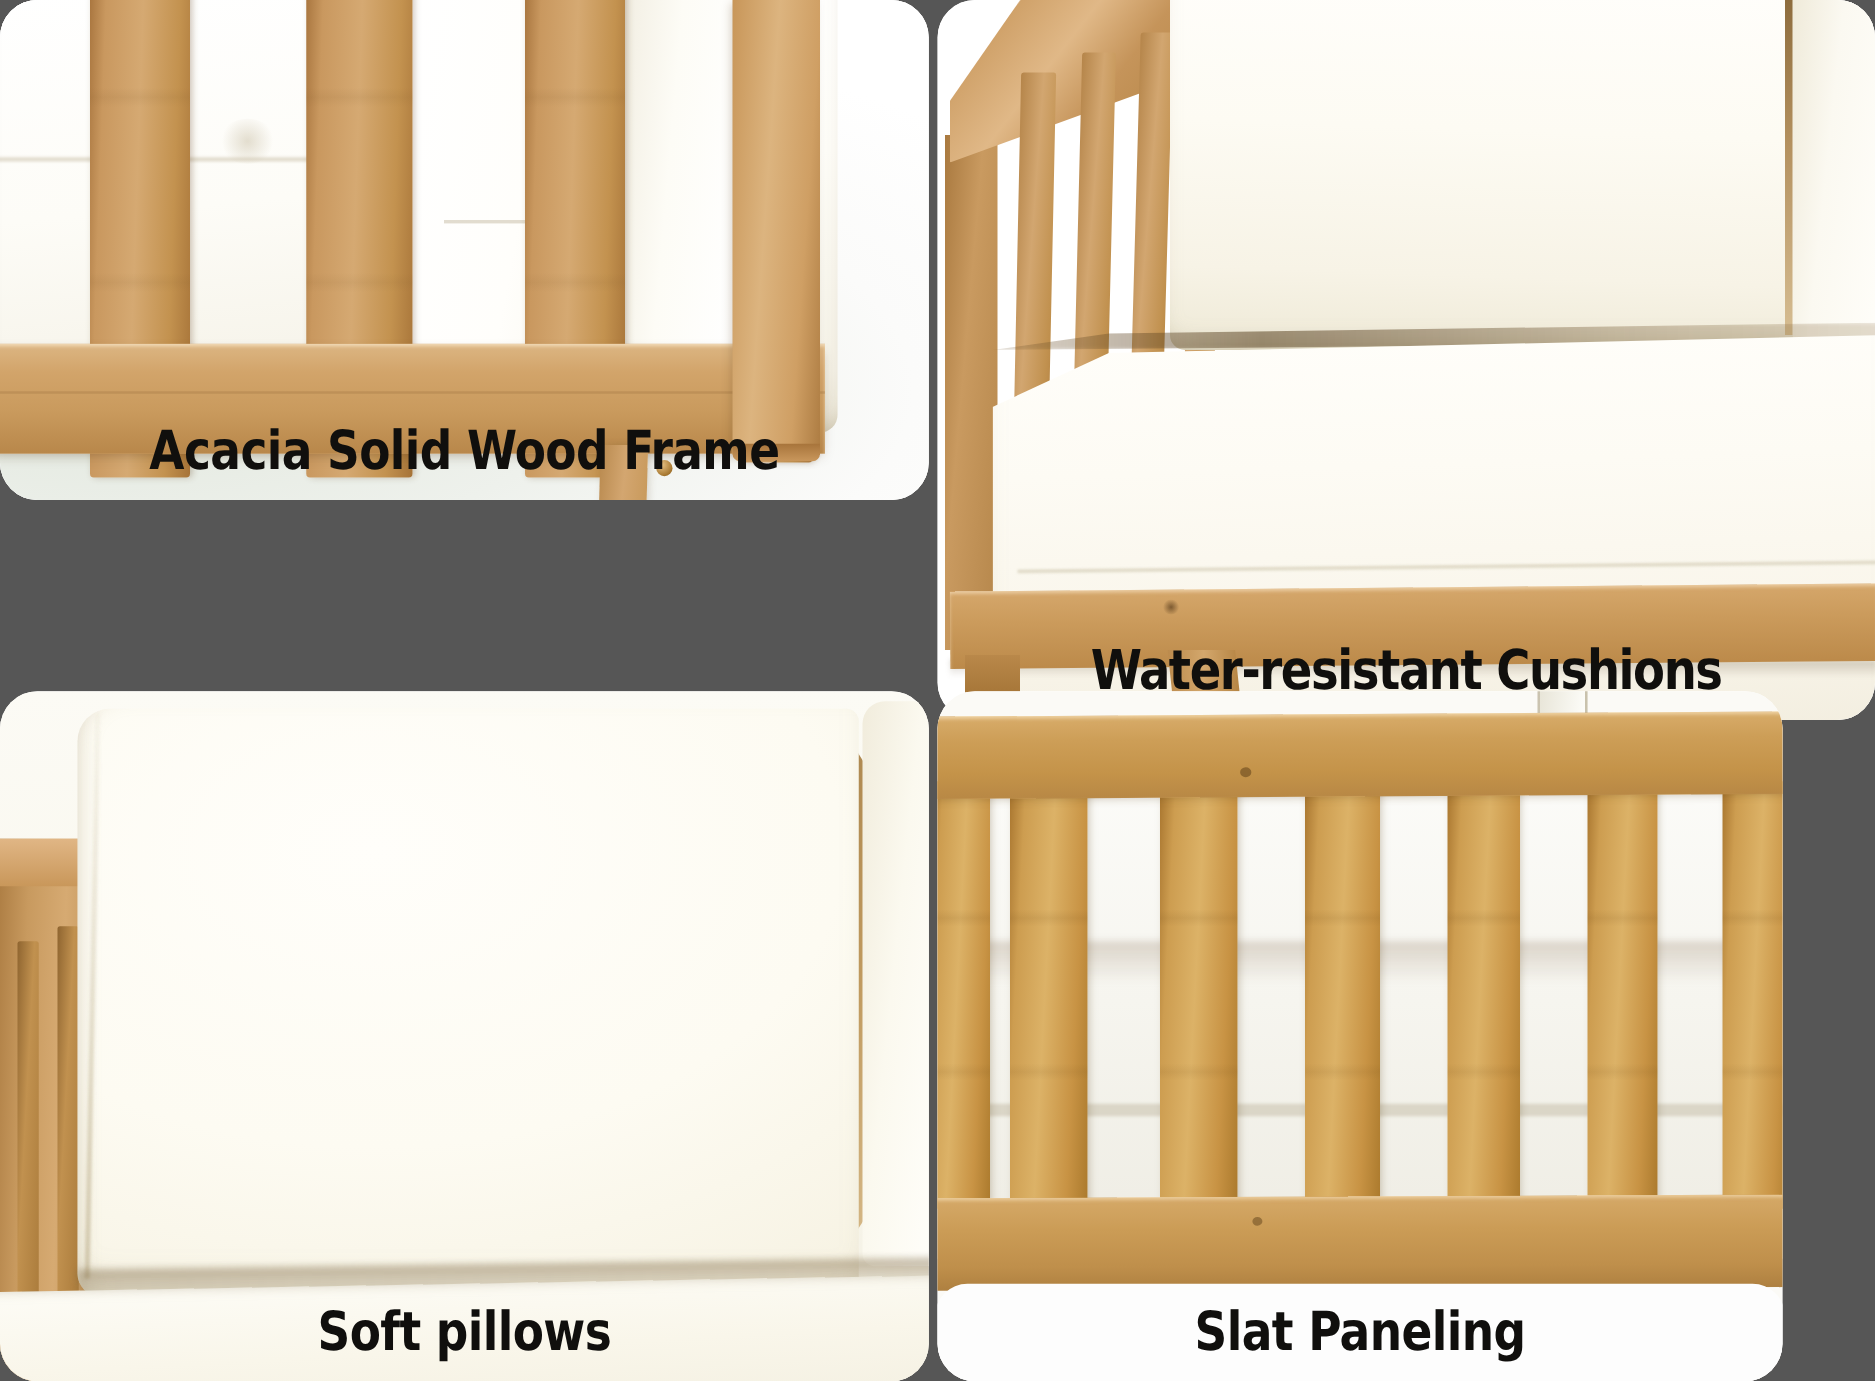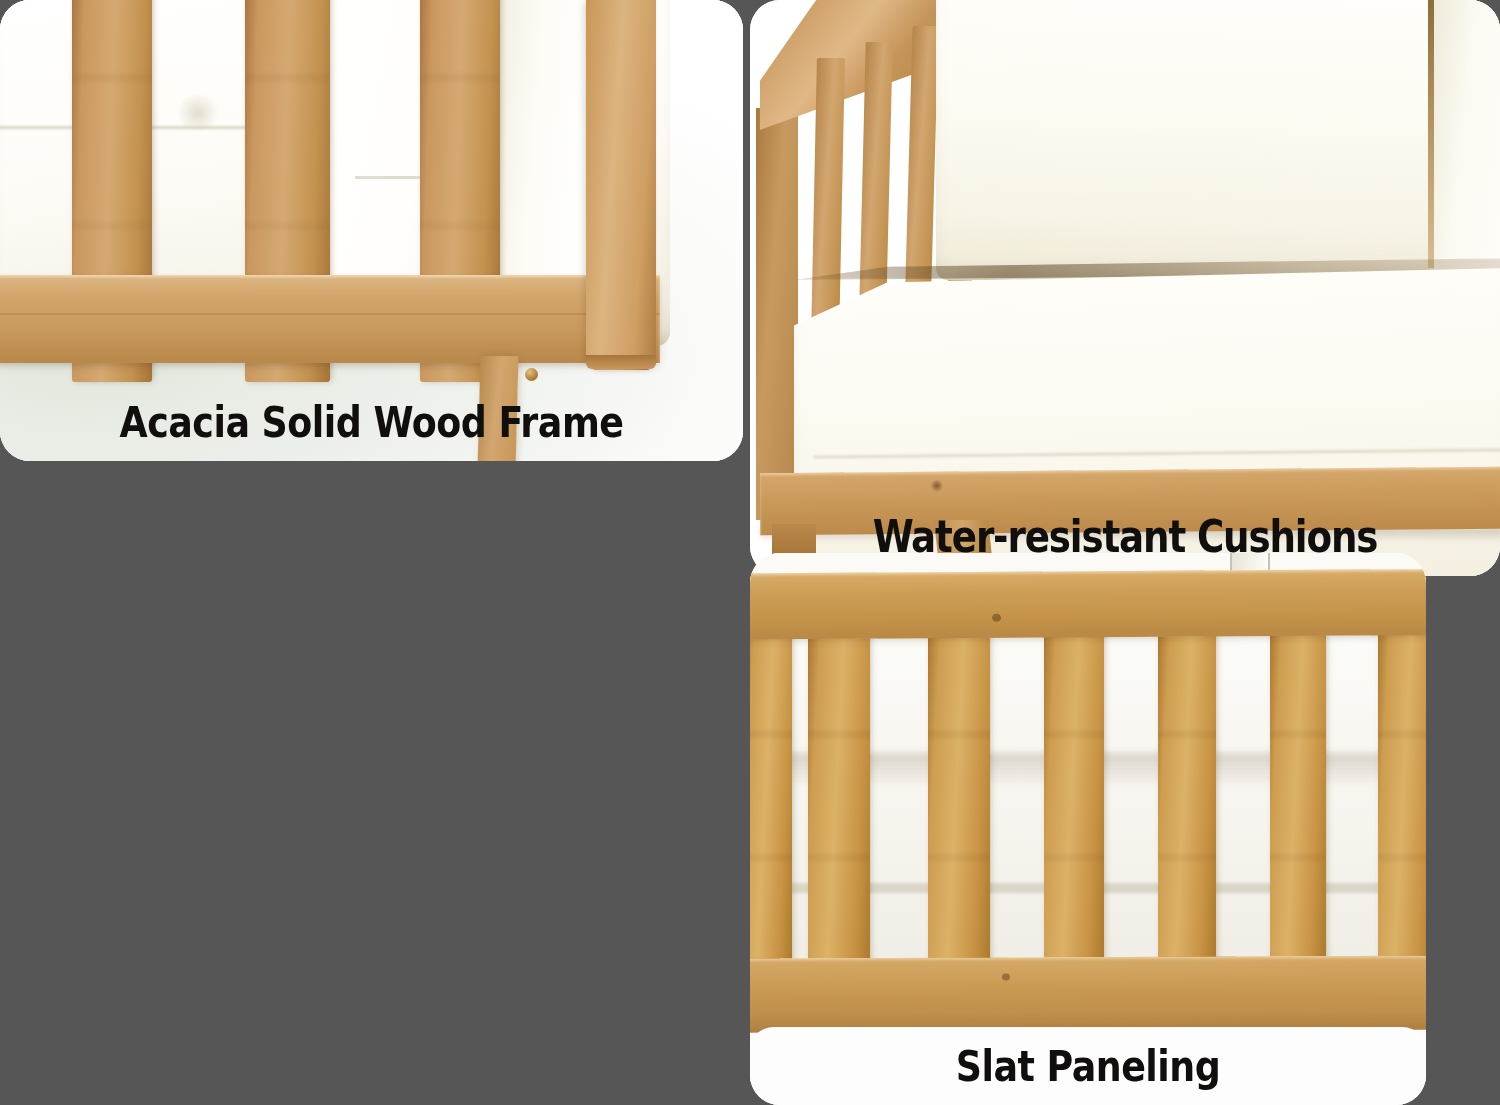--- a/index.html
+++ b/index.html
@@ -22,21 +22,21 @@
     background: #565656;
   }
 
   
   .panel {
     position: absolute;
     overflow: hidden;
     border-radius: 30px;
     background: #ffffff;
   }
-  .panel.tl { left: 0px;   top: 0px;   width: 743px; height: 461px; }
+  .panel.tl { left: 0px;   top: 0px;   width: 743px; height: 400px; }
   .panel.tr { left: 750px; top: 0px;   width: 750px; height: 576px; padding-left: 41px; }
   .panel.bl { left: 0px;   top: 553px; width: 743px; height: 552px; }
   .panel.br { left: 750px; top: 553px; width: 676px; height: 552px; }
 
   .photo {
     position: absolute;
     inset: 0;
     overflow: hidden;
   }
 
@@ -456,20 +456,38 @@
       <div class="under-shadow"></div>
       <div class="base-rail"></div>
       <div class="base-foot"></div>
       <div class="base-leg"></div>
     </div>
     <div class="caption tight">
       <div class="caption-text">Water-resistant Cushions</div>
     </div>
   </div>
 
+  <div class="panel bl">
+    <div class="photo">
+      <div class="bg"></div>
+      <div class="arm"></div>
+      <div class="arm-slat b1"></div>
+      <div class="arm-slat b2"></div>
+      <div class="arm-cap"></div>
+      <div class="pillow-gap"></div>
+      <div class="pillow-right"></div>
+      <div class="pillow"></div>
+      <div class="pillow-lseam"></div>
+      <div class="pillow-shadow"></div>
+      <div class="seat"></div>
+    </div>
+    <div class="caption">
+      <div class="caption-text">Soft pillows</div>
+    </div>
+  </div>
 
   <div class="panel br">
     <div class="photo">
       <div class="bg"></div>
       <div class="inner-cushion"></div>
       <div class="cushion-band"></div>
       <div class="cushion-band2"></div>
       <div class="top-strap"></div>
       <div class="vslat v0"></div>
       <div class="vslat v1"></div>

